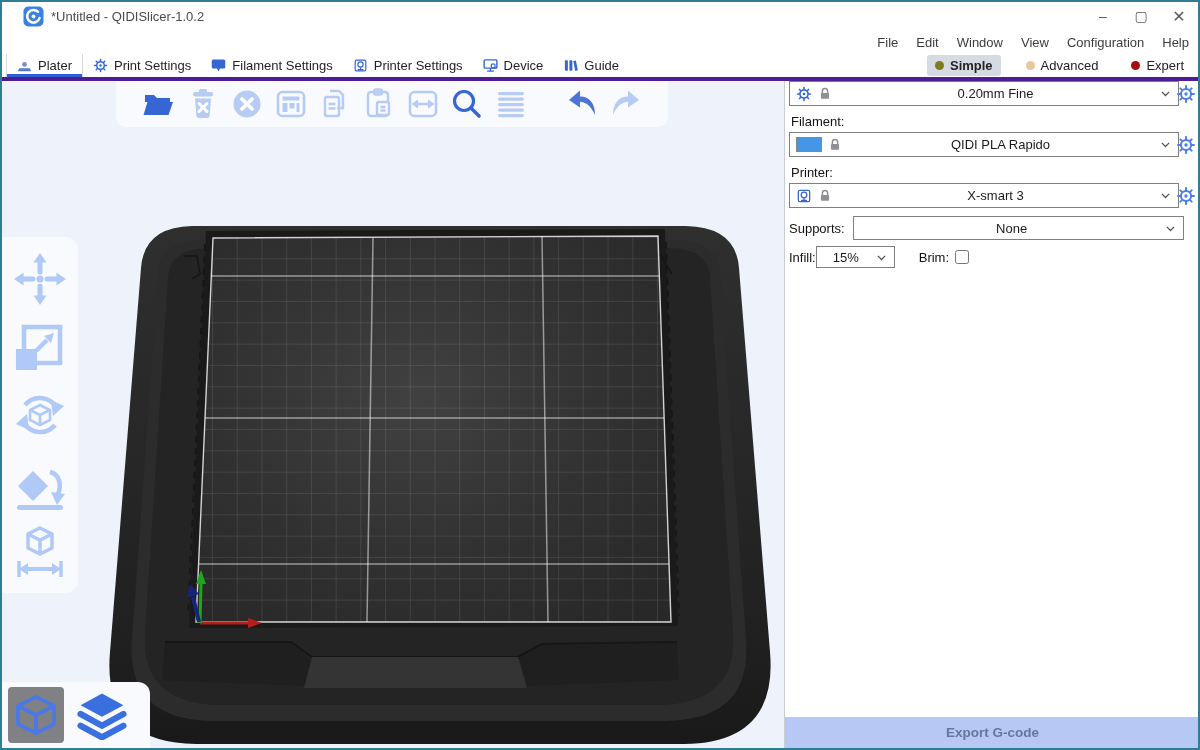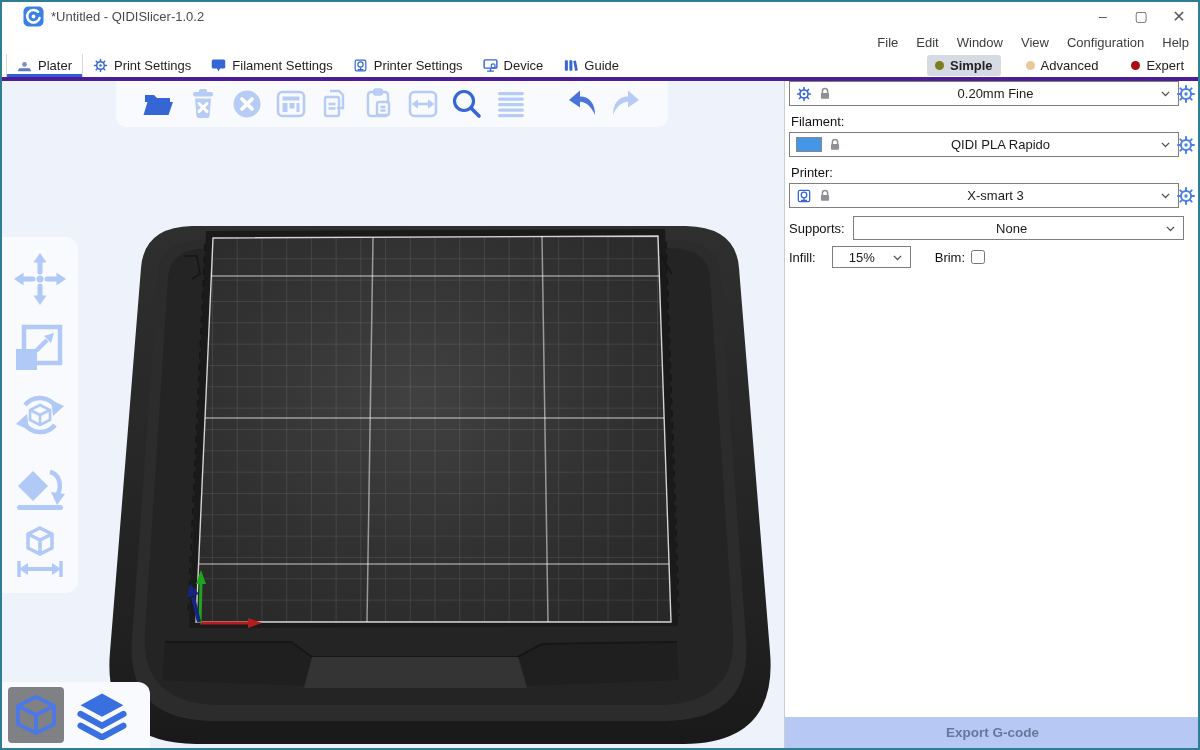--- a/index.html
+++ b/index.html
@@ -59,21 +59,21 @@
   .combo .grow { flex:1; }
   .combo-chevron { width:13px; height:13px; }
   .gear-btn { position:absolute; right:0; width:20px; height:20px; color:#4b7fe8; }
   .gear-btn svg { width:20px; height:20px; }
   .in-icon { width:16px; height:16px; color:#3566d4; }
   .lock-icon { width:14px; height:15px; }
   .swatch { width:26px; height:15px; background:#4696e8; border:1px solid #888; }
   .inline-row { display:flex; align-items:center; margin-top:8px; }
   .small-label { font-size:13px; color:#111; }
   .supports-combo { width:331px; margin-left:8px; height:24px; }
-  .infill-combo { width:79px; margin-left:16px; height:22px; }
+  .infill-combo { width:79px; margin-left:0; height:22px; }
   .brim-label { margin-left:24px; }
   .brim-check { width:14px; height:14px; margin-left:6px; }
   .export-btn { position:absolute; left:0; bottom:0; width:415px; height:31px; background:#b6c8f3; color:#66789a; font-weight:bold; font-size:13.5px; display:flex; align-items:center; justify-content:center; }
 
   svg { display:block; }
 </style>
 </head>
 <body>
 
 <svg width="0" height="0" style="position:absolute">

